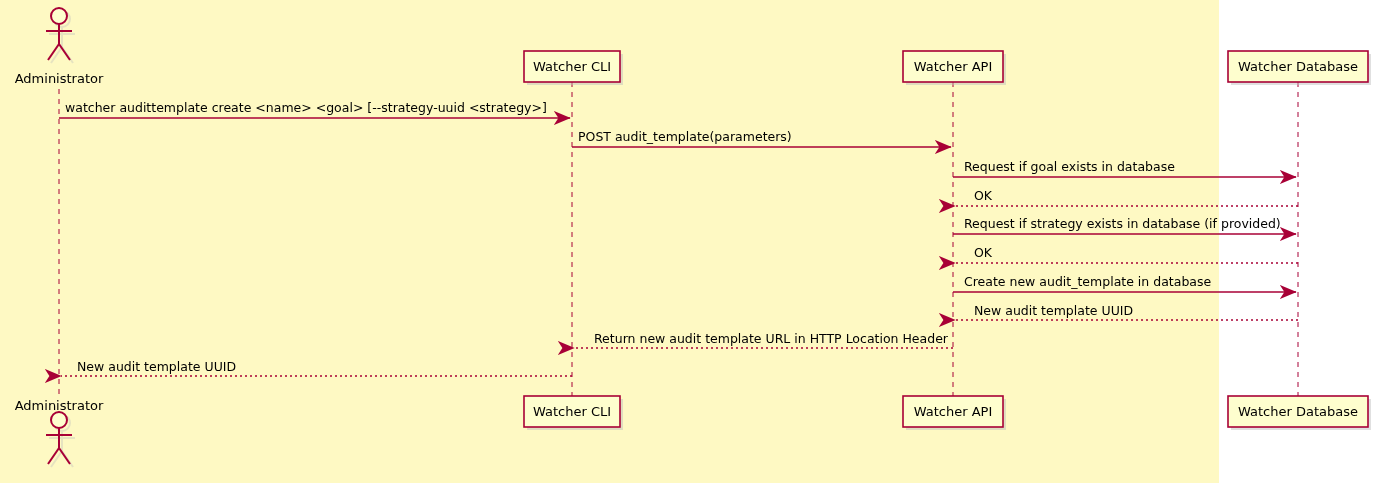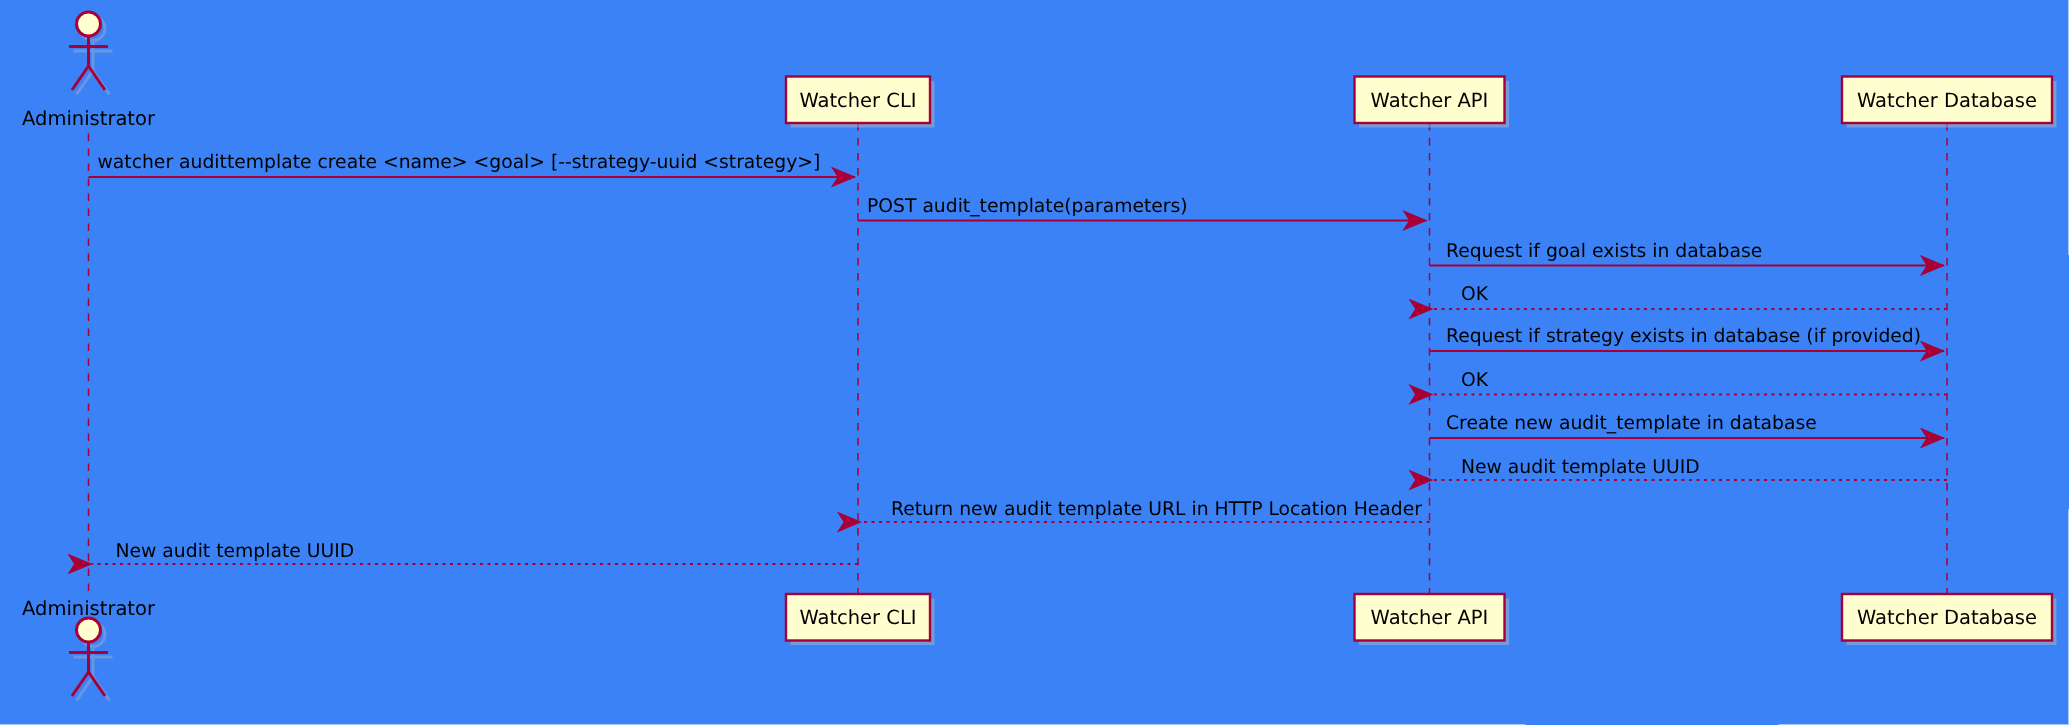--- a/index.html
+++ b/index.html
@@ -9,23 +9,23 @@
     background: #FFFFFF;
   }
   body {
     font-family: "DejaVu Sans", sans-serif;
     width: 1379px;
     height: 483px;
     overflow: hidden;
   }
   #diagram {
     position: relative;
-    width: 1379px;
+    width: 1219px;
     height: 483px;
-    background: #3b82f6;
+    background: #fef9c3;
   }
   #diagram svg {
     position: absolute;
     top: 0;
     left: 0;
   }
   .msg-label {
     font-family: "DejaVu Sans", sans-serif;
     font-size: 12.5px;
     fill: #000000;

